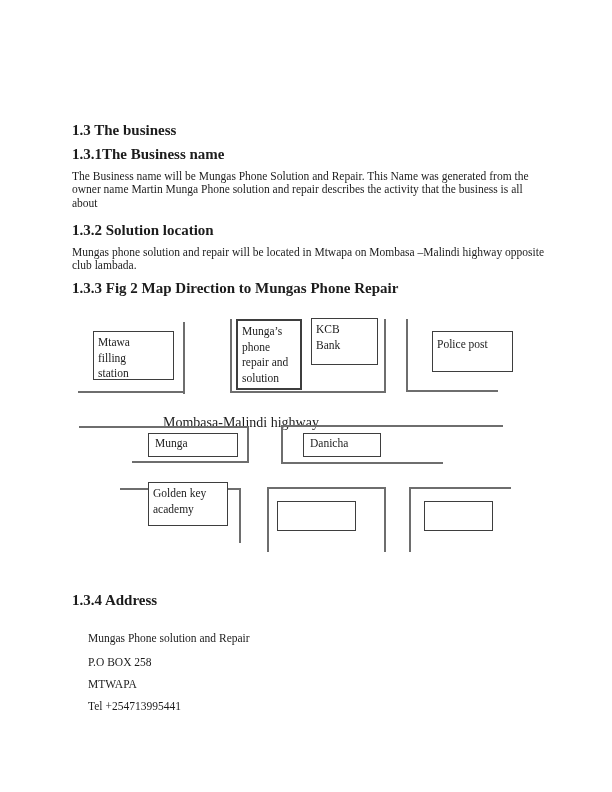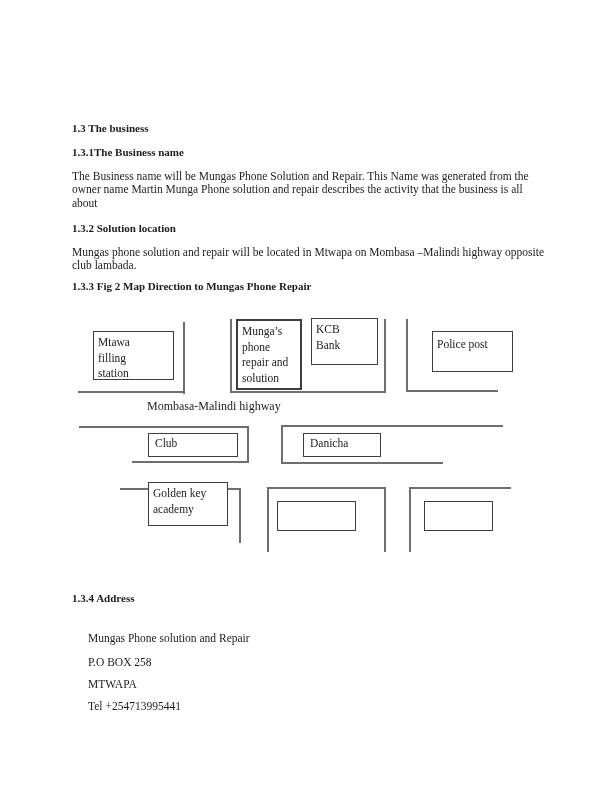--- a/index.html
+++ b/index.html
@@ -13,21 +13,21 @@
     height: 792px;
     background: #ffffff;
     font-family: "Liberation Serif", "DejaVu Serif", serif;
     color: #1c1c1c;
     overflow: hidden;
   }
   .h {
     position: absolute;
     left: 72px;
     margin: 0;
-    font-size: 11px;
+    font-size: 15px;
     font-weight: bold;
     white-space: nowrap;
   }
   .p {
     position: absolute;
     left: 72px;
     width: 474px;
     margin: 0;
     font-size: 11.5px;
     line-height: 13.4px;
@@ -57,22 +57,22 @@
     height: 2px;
     background: #6e6e6e;
   }
   .vl {
     position: absolute;
     width: 2px;
     background: #6e6e6e;
   }
   .map-label {
     position: absolute;
-    margin: 0;
-    font-size: 12px;
+    margin: 16px;
+    font-size: 14px;
     white-space: nowrap;
   }
 </style>
 </head>
 <body>
 
 <div class="page">
 
   <h2 class="h" style="top:122px">1.3 The business</h2>
   <h2 class="h" style="top:146px">1.3.1The Business name</h2>
@@ -100,21 +100,21 @@
     <div class="vl" style="left:384px;top:319px;height:74px"></div>
     <div class="hl" style="left:230px;top:391px;width:156px"></div>
     <div class="vl" style="left:406px;top:319px;height:73px"></div>
     <div class="hl" style="left:406px;top:390px;width:92px"></div>
 
     <p class="map-label" style="left:147px;top:399px">Mombasa-Malindi highway</p>
 
     <div class="hl" style="left:79px;top:426px;width:170px"></div>
     <div class="vl" style="left:247px;top:426px;height:37px"></div>
     <div class="hl" style="left:132px;top:461px;width:117px"></div>
-    <div class="map-box short" style="left:148px;top:433px;width:90px;height:24px">Club</div>
+    <div class="map-box short" style="left:148px;top:433px;width:90px;height:24px">Munga</div>
 
     <div class="vl" style="left:281px;top:425px;height:39px"></div>
     <div class="hl" style="left:281px;top:425px;width:222px"></div>
     <div class="hl" style="left:281px;top:462px;width:162px"></div>
     <div class="map-box short" style="left:303px;top:433px;width:78px;height:24px">Danicha</div>
 
     <div class="hl" style="left:120px;top:488px;width:121px"></div>
     <div class="vl" style="left:239px;top:488px;height:55px"></div>
     <div class="map-box" style="left:148px;top:482px;width:80px;height:44px">Golden key
 academy</div>

